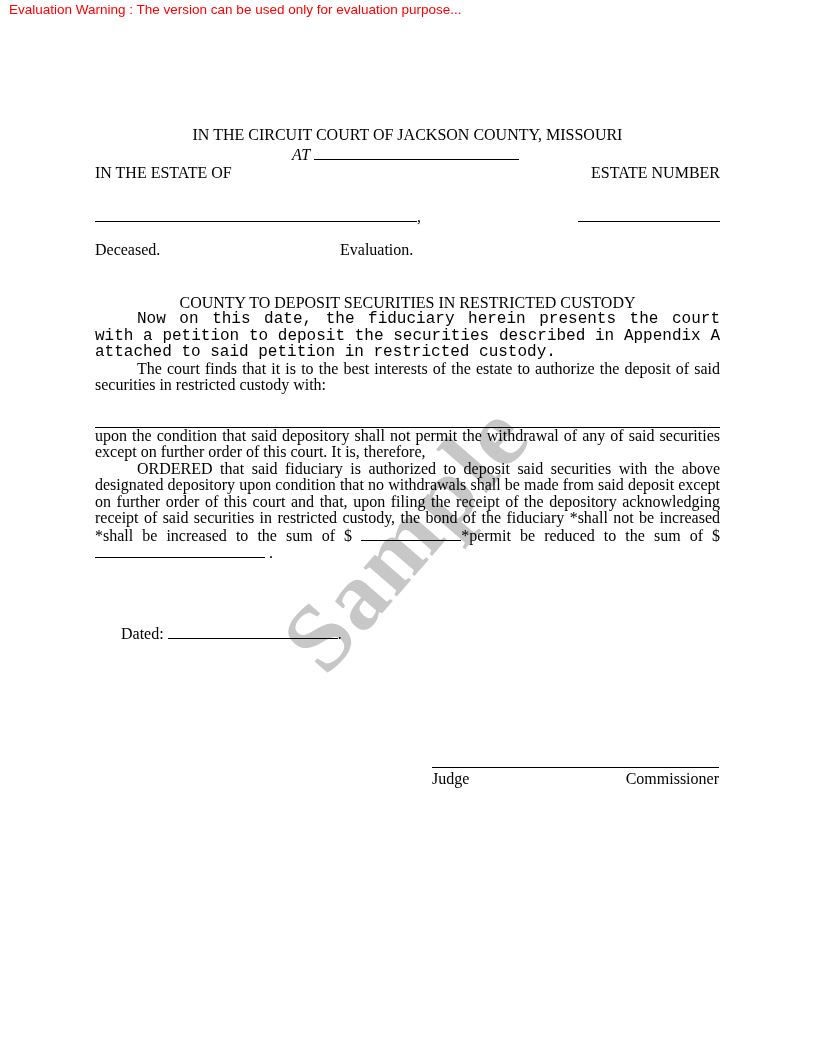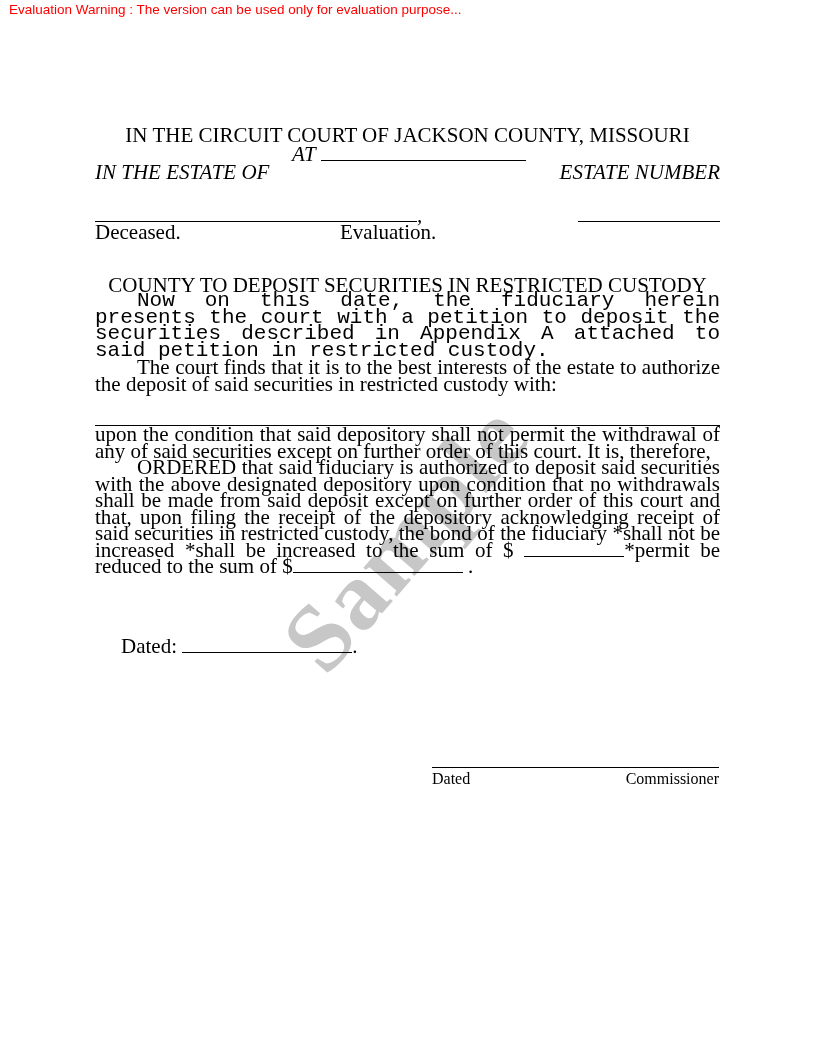--- a/index.html
+++ b/index.html
@@ -36,39 +36,39 @@
     transform: rotate(-49deg);
     transform-origin: 50% 50%;
     z-index: 1;
     user-select: none;
   }
   .doc {
     position: absolute;
     left: 95px;
     top: 127px;
     width: 625px;
-    font-size: 21px;
+    font-size: 16px;
     line-height: 16.5px;
     z-index: 2;
   }
   .center { text-align: center; }
   .blank {
     display: inline-block;
     border-bottom: 1px solid #000;
     height: 13px;
     vertical-align: baseline;
   }
   .at-line { margin-left: 197px; margin-top: 2px; font-style: italic; }
   .at-line .blank { width: 205px; }
-  .row-flex { display: flex; justify-content: space-between; align-items: baseline; font-style: italic; }
+  .row-flex { display: flex; justify-content: space-between; align-items: baseline; }
   .estate-row { margin-top: 2px; }
   .blank-row { margin-top: 26px; }
   .blank-name { width: 322px; }
   .blank-estate-no { width: 142px; }
-  .labels-row { position: relative; margin-top: 1px; }
+  .labels-row { position: relative; margin-top: 17px; }
   .protectee { position: absolute; left: 245px; top: 0; }
   .title { margin-top: 36px; text-align: center; }
   p.para {
     margin: 0;
     text-align: justify;
   }
   .indent { text-indent: 42px; }
   .p1 { margin-top: 18px; font-family: Liberation Mono, monospace; }
   .p2 { margin-top: 34px; }
   .depository-blankline {
@@ -145,18 +145,18 @@
 
     <div class="dated-line">
       <span>Dated:</span>
       <span class="blank blank-date"></span><span>.</span>
     </div>
 
   </div>
 
   <div class="signature">
     <div class="sig-labels">
-      <span>Dated</span>
+      <span>Judge</span>
       <span>Commissioner</span>
     </div>
   </div>
 
 </div>
 
 </body></html>

